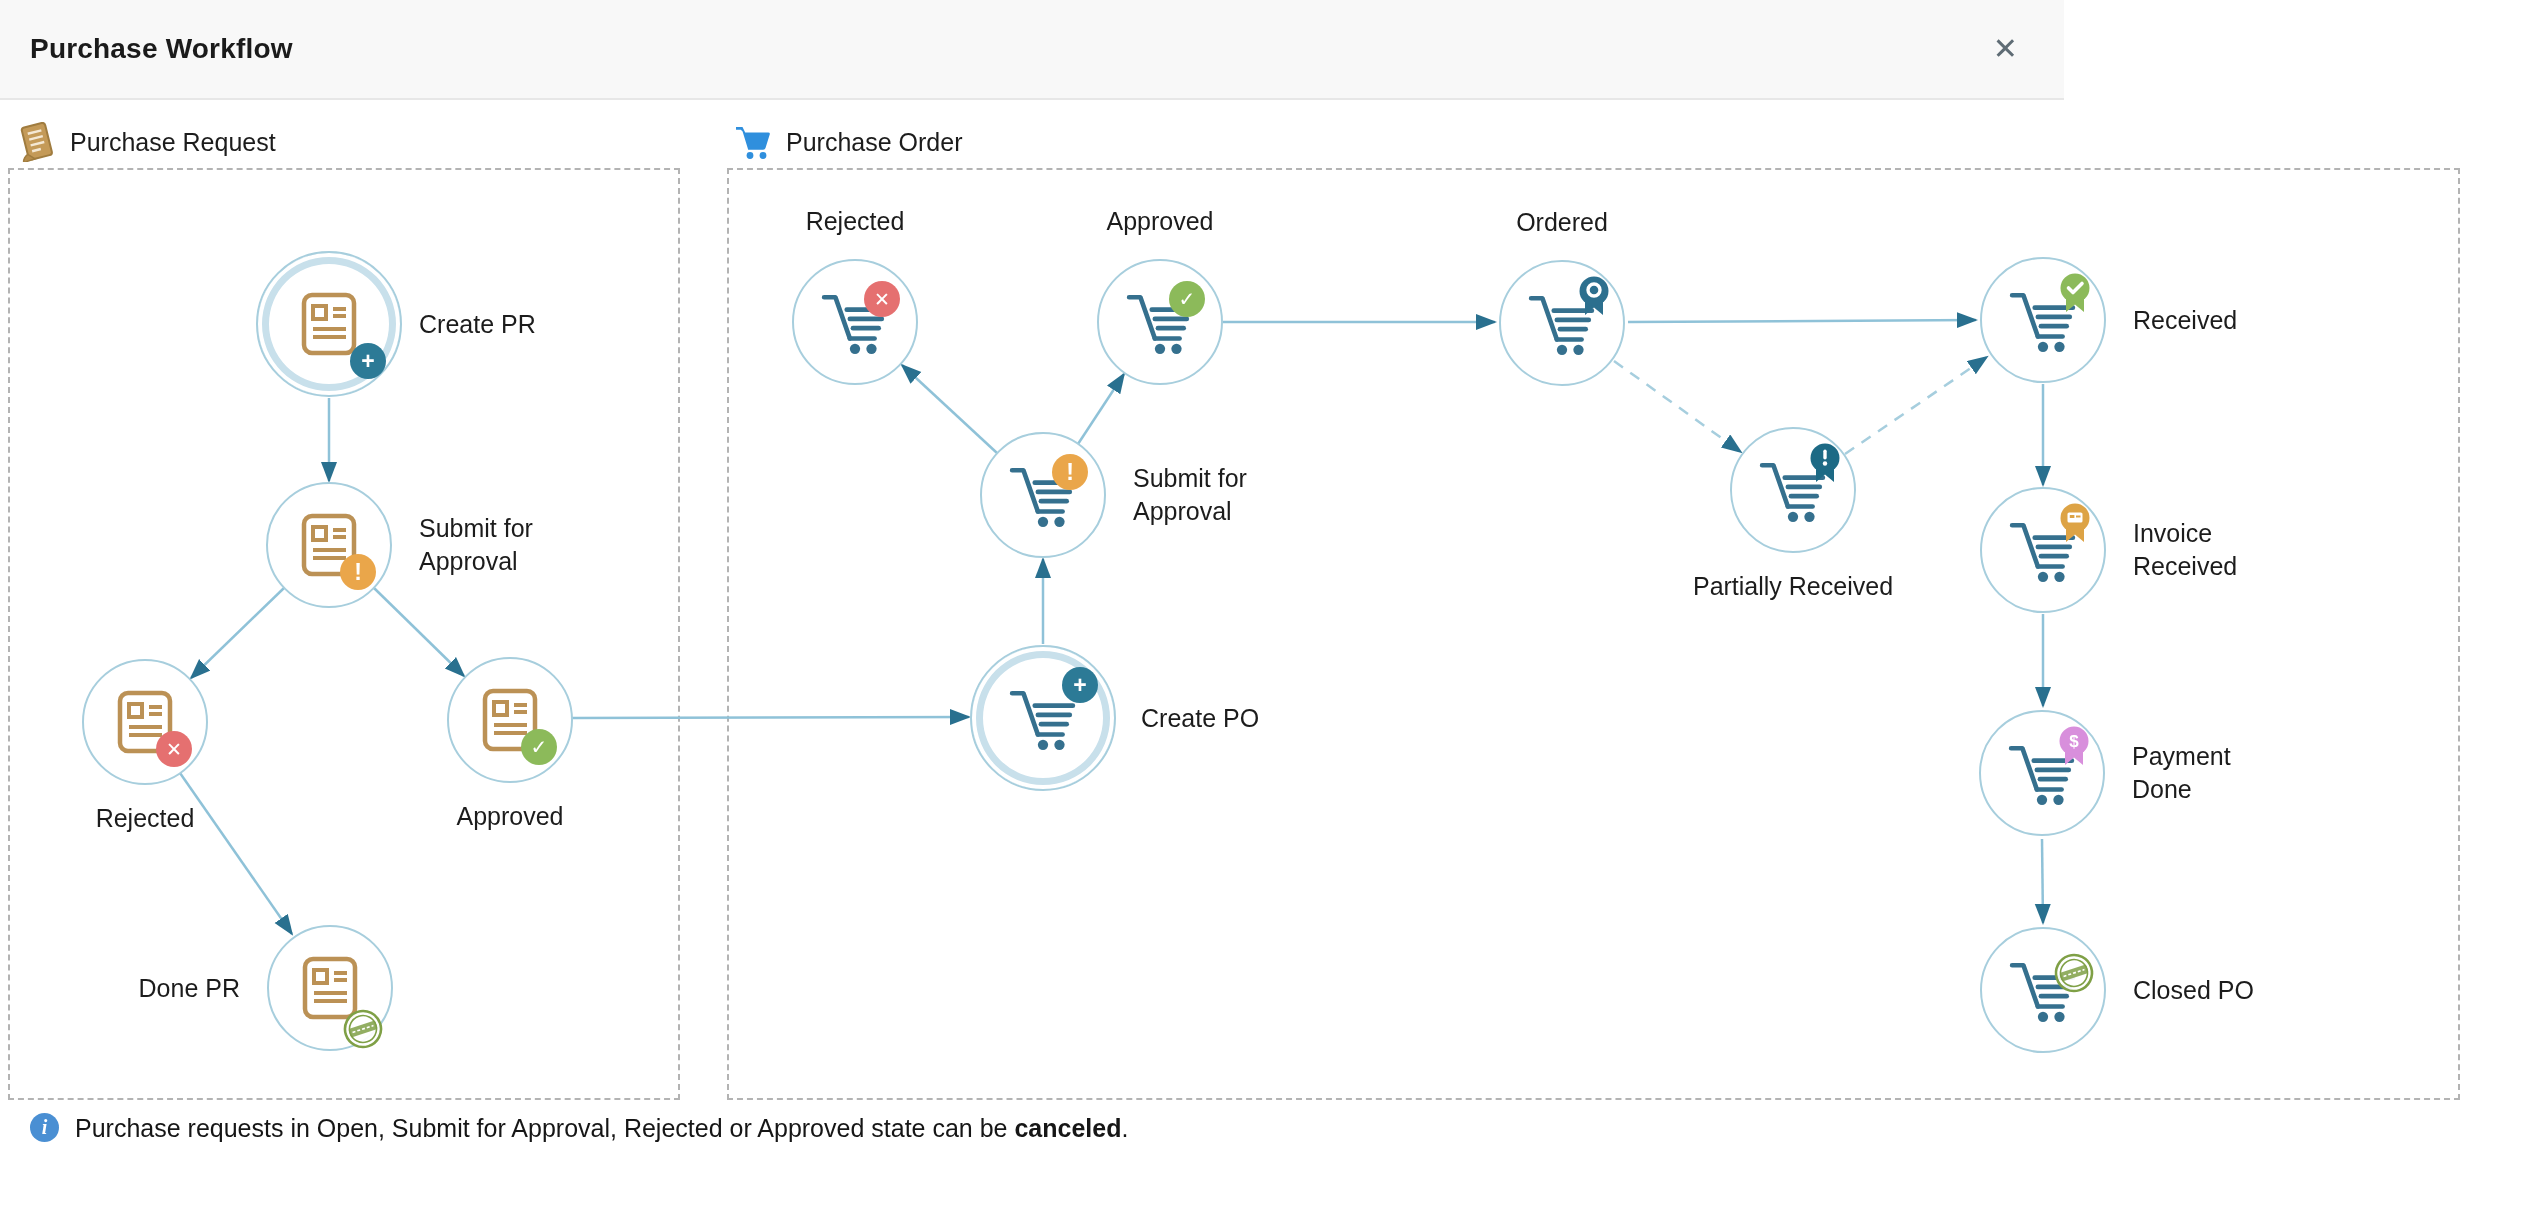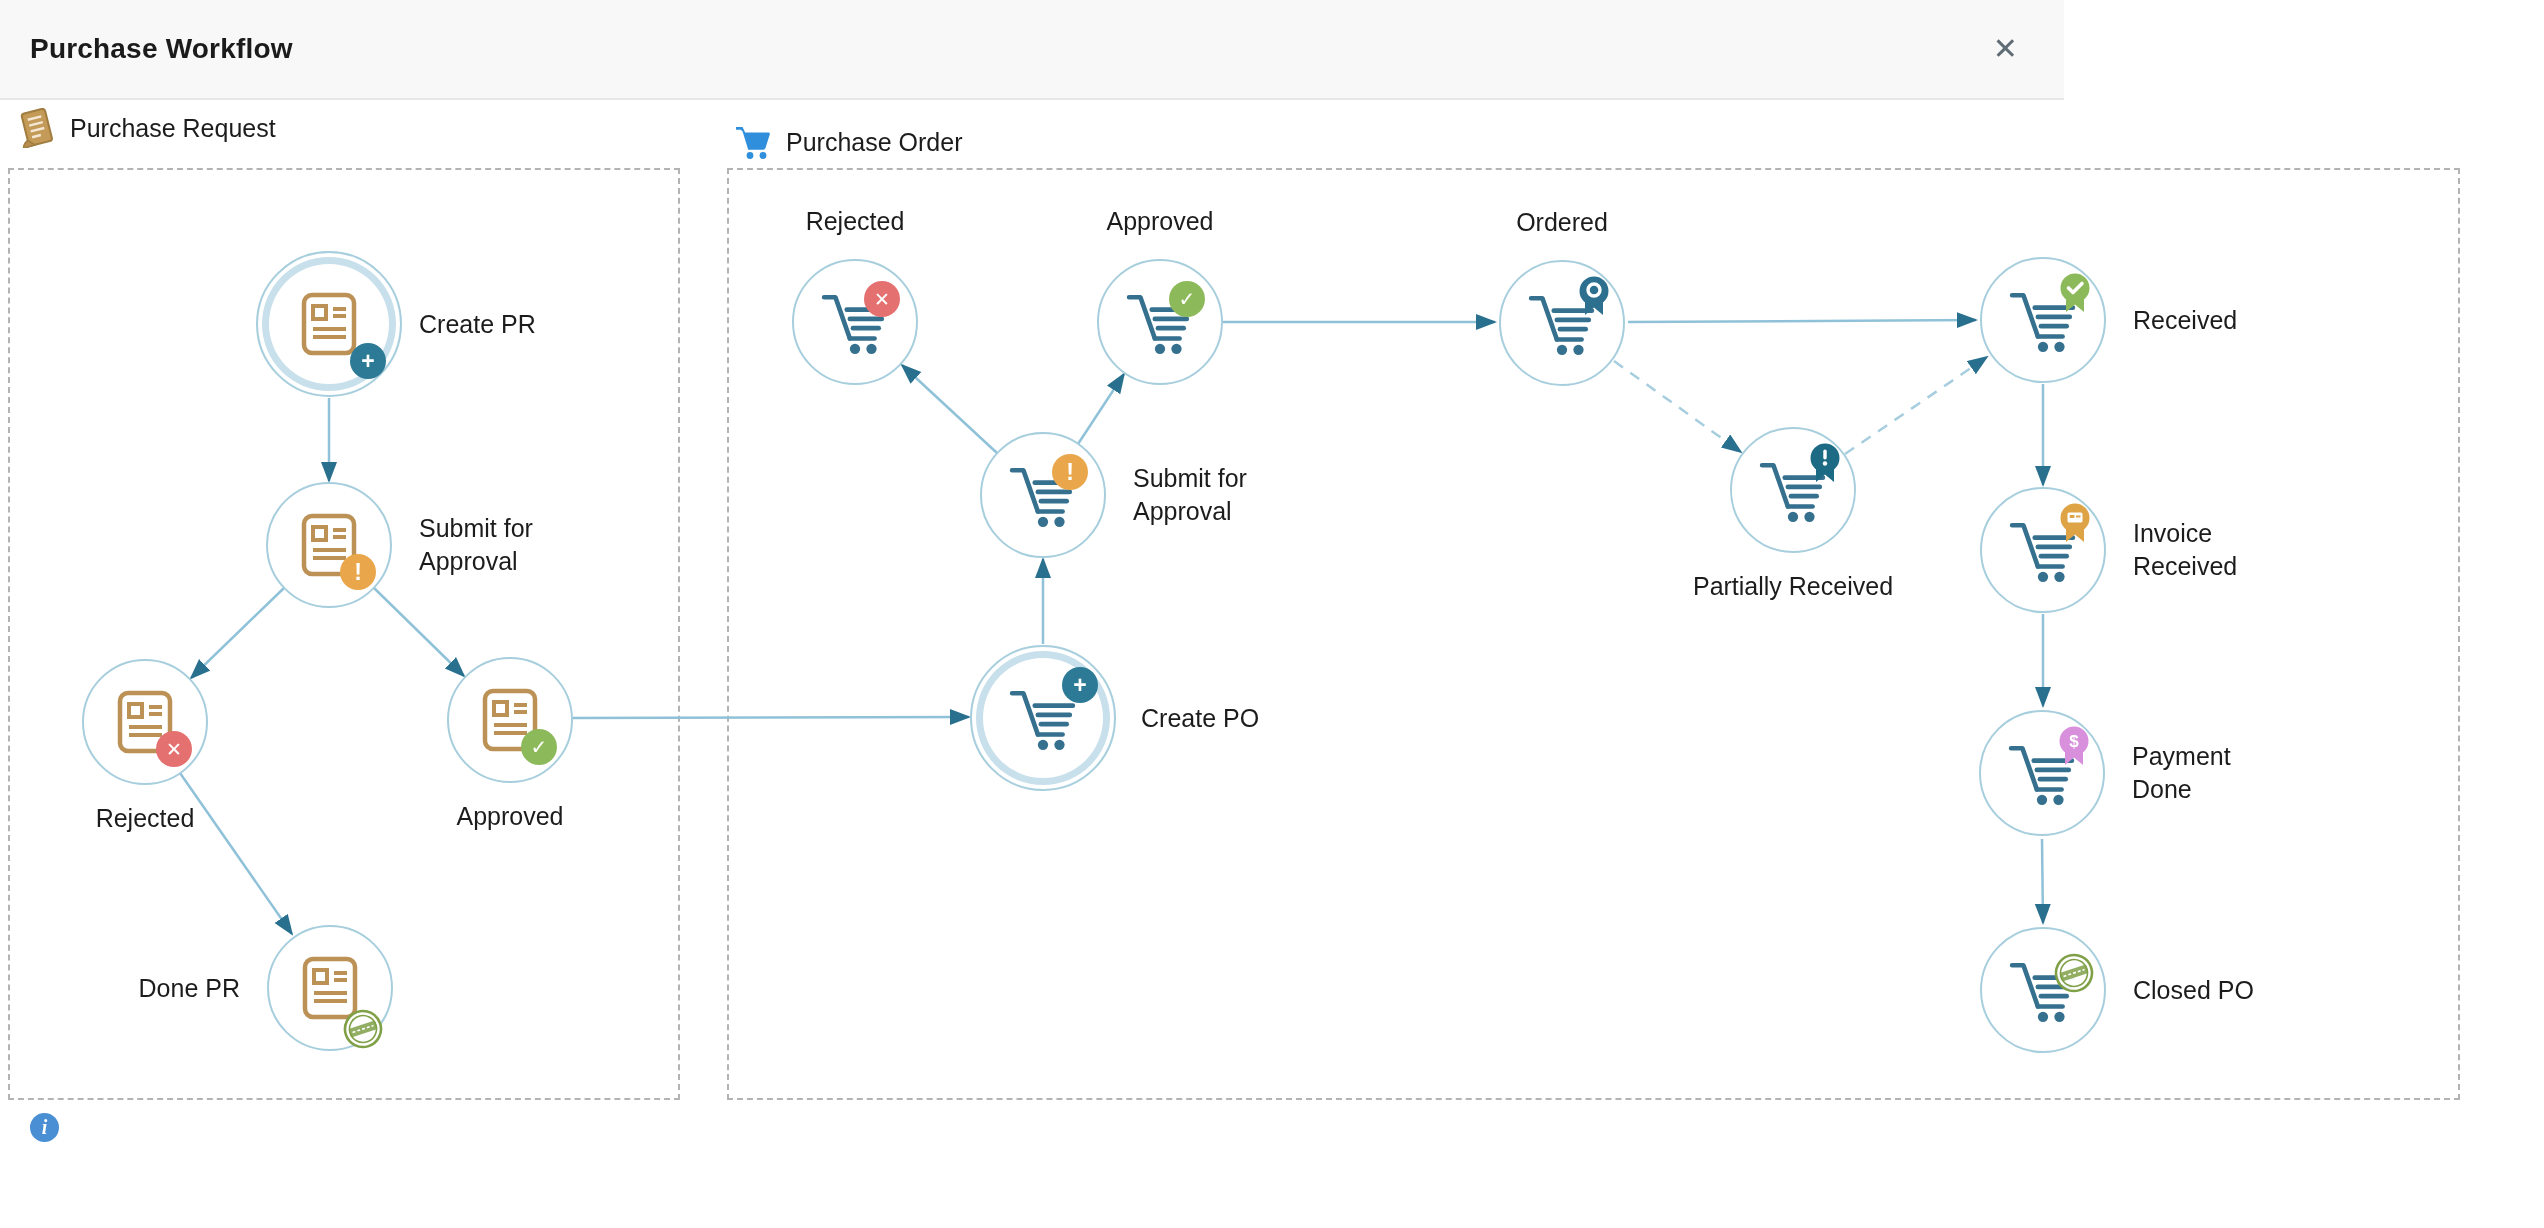--- a/index.html
+++ b/index.html
@@ -90,21 +90,21 @@
       </g>
     </g>
   </defs>
 </svg>
 
 <div class="header">
   <div class="title">Purchase Workflow</div>
   <div class="close-btn">✕</div>
 </div>
 
-<div class="section-label" style="left:16px; top:108px;">
+<div class="section-label" style="left:16px; top:122px;">
   <svg width="40" height="40" viewBox="0 0 40 40">
     <g transform="rotate(-14 20 20)">
       <rect x="9" y="3" width="24" height="33" rx="3" fill="#c49a58" stroke="#a07c3f" stroke-width="2"></rect>
       <path d="M9 30 q-5 2 -6 7 l12 -1 z" fill="#b68d4c" stroke="#a07c3f" stroke-width="1.5"></path>
       <line x1="14" y1="10" x2="28" y2="10" stroke="#f4e8d4" stroke-width="2.4"></line>
       <line x1="14" y1="16" x2="28" y2="16" stroke="#f4e8d4" stroke-width="2.4"></line>
       <line x1="14" y1="22" x2="28" y2="22" stroke="#f4e8d4" stroke-width="2.4"></line>
       <line x1="14" y1="28" x2="23" y2="28" stroke="#f4e8d4" stroke-width="2.4"></line>
     </g>
   </svg>
@@ -326,14 +326,15 @@
     <svg class="stamp cart-pos2" width="44" height="44" viewBox="0 0 44 44">
         <use href="#stamp-ic"></use>
       </svg>
   </div>
   <div class="nlabel lab-right">Closed PO</div>
 </div>
 
 <div class="footer">
   <span class="info-ic">i</span>
   <div>
+    <p><span>Purchase requests in Open, Submit for Approval, Rejected or Approved state can be </span><b>canceled</b><span>.</span></p>
   </div>
 </div>
 
 </body></html>

